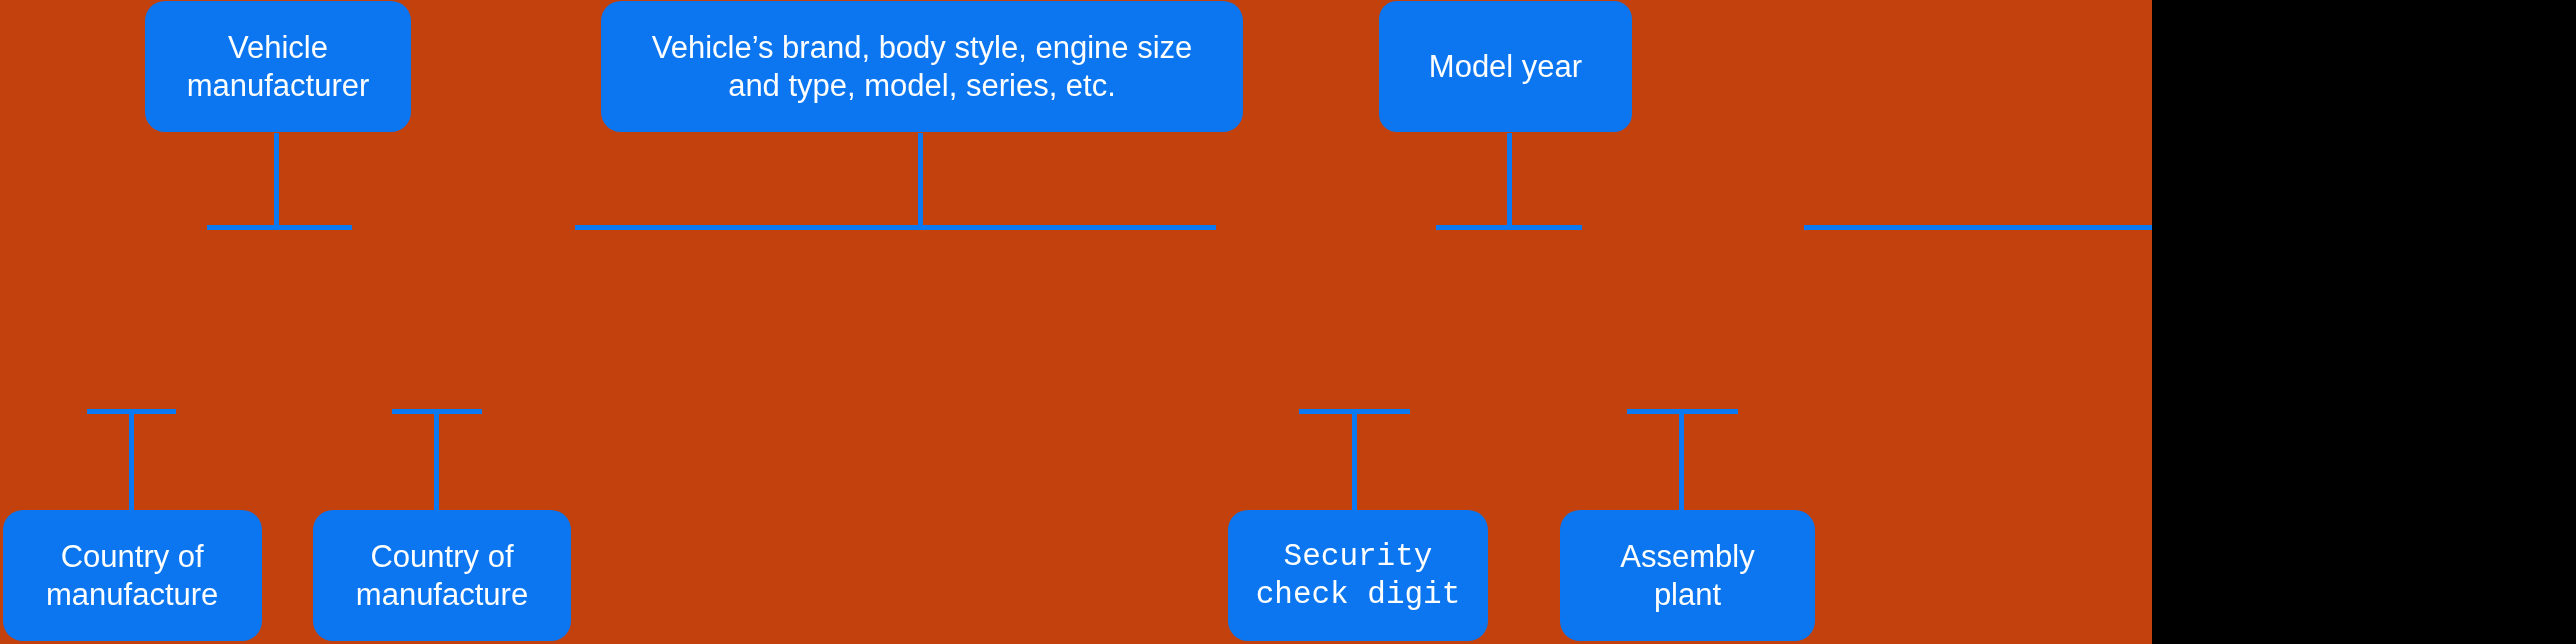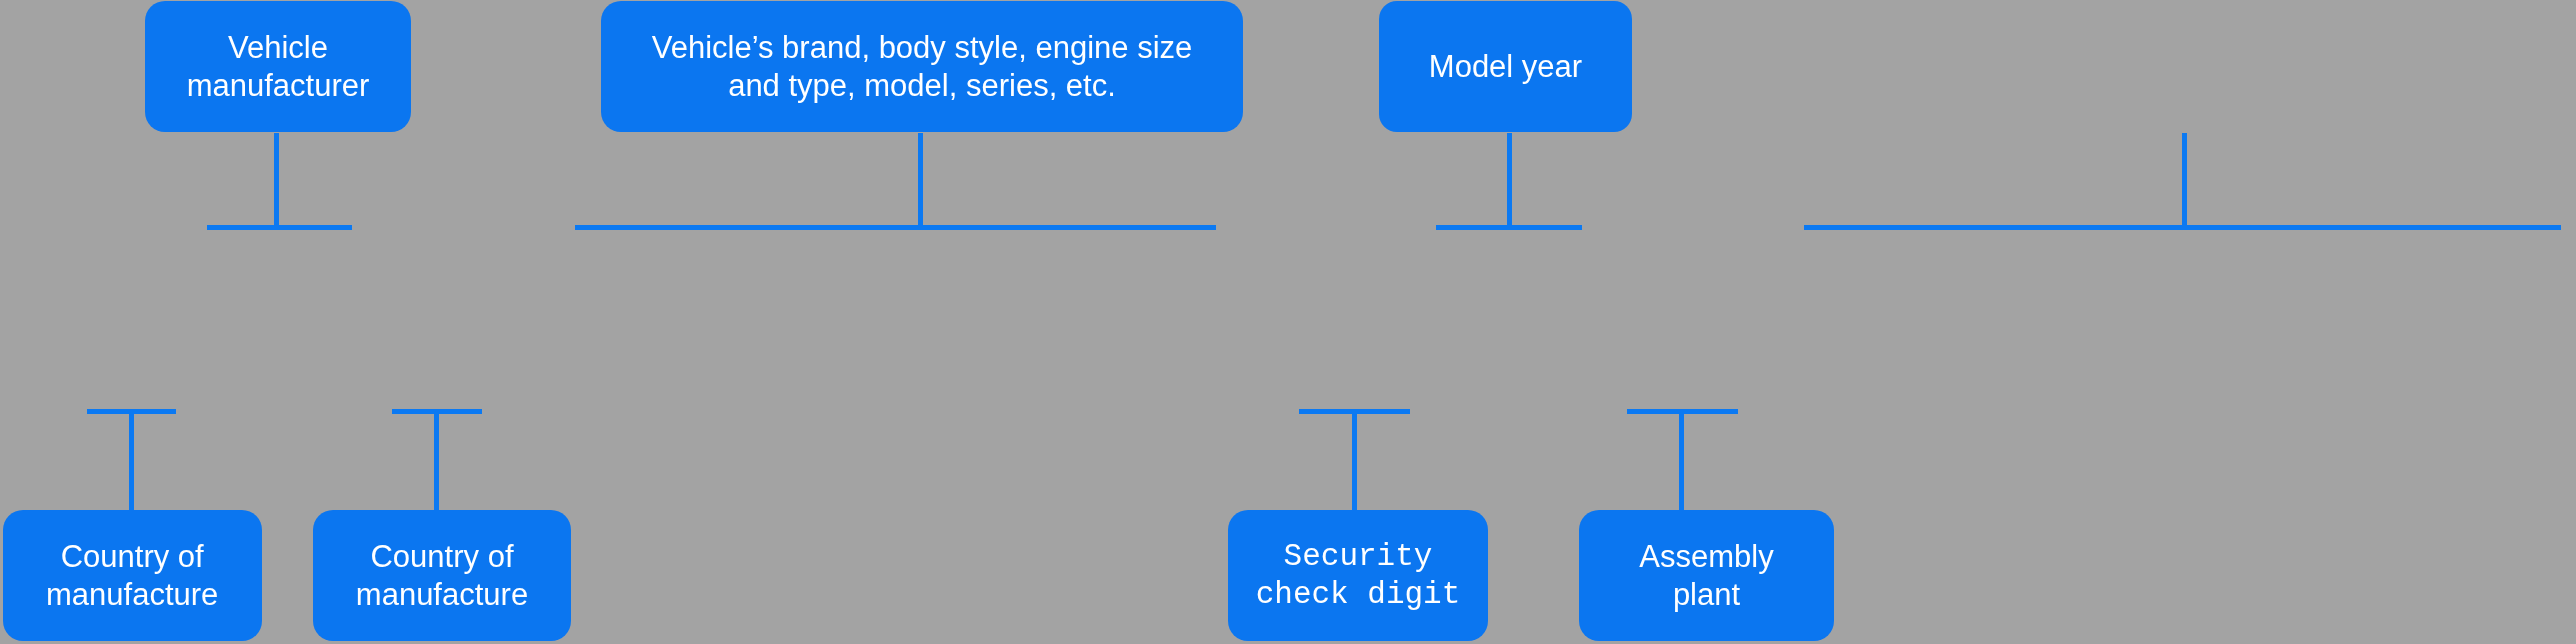--- a/index.html
+++ b/index.html
@@ -2,23 +2,23 @@
 <html style="font-size:10.7px"><head>
 <meta charset="utf-8">
 <style>
   html, body {
     margin: 0;
     padding: 0;
     background: #000000;
   }
   .stage {
     position: relative;
-    width: 2576px;
+    width: 2152px;
     height: 644px;
-    background: #a3a3a3;
+    background: #c2410c;
     overflow: hidden;
     font-family: "Liberation Sans", "DejaVu Sans", sans-serif;
   }
   .node {
     position: absolute;
     background: #0B76F0;
     border-radius: 20px;
     color: #FFFFFF;
     display: flex;
     align-items: center;
@@ -37,21 +37,21 @@
   }
   
   .n1 { left: 145px;  top: 1.3px; width: 266px; height: 131px; }
   .n2 { left: 601px;  top: 1.3px; width: 642px; height: 131px; }
   .n3 { left: 1379px; top: 1.3px; width: 253px; height: 131px; border-radius: 18px; }
   .n4 { left: 1951px; top: 1.3px; width: 470px; height: 131px; }
   
   .n5 { left: 2.7px;    top: 510px; width: 259px; height: 131px; }
   .n6 { left: 313px;  top: 510px; width: 258px; height: 131px; }
   .n7 { left: 1228px; top: 510px; width: 260px; height: 131px; font-family: Liberation Mono, monospace; }
-  .n8 { left: 1560px; top: 510px; width: 255px; height: 131px; margin-left: 19px; }
+  .n8 { left: 1560px; top: 510px; width: 255px; height: 131px; }
   
   .v1 { left: 274px;  top: 133px; width: 5.4px; height: 97px; }
   .v2 { left: 918px; top: 133px; width: 5.4px; height: 97px; }
   .v3 { left: 1507px; top: 133px; width: 5.4px; height: 97px; }
   .v4 { left: 2182px; top: 133px; width: 5.4px; height: 97px; }
   
   .h1 { left: 207px;  top: 225px; width: 145px;  height: 5.4px; }
   .h2 { left: 575px;  top: 225px; width: 641px;  height: 5.4px; }
   .h3 { left: 1436px; top: 225px; width: 146px;  height: 5.4px; }
   .h4 { left: 1804px; top: 225px; width: 757px; height: 5.4px; }

